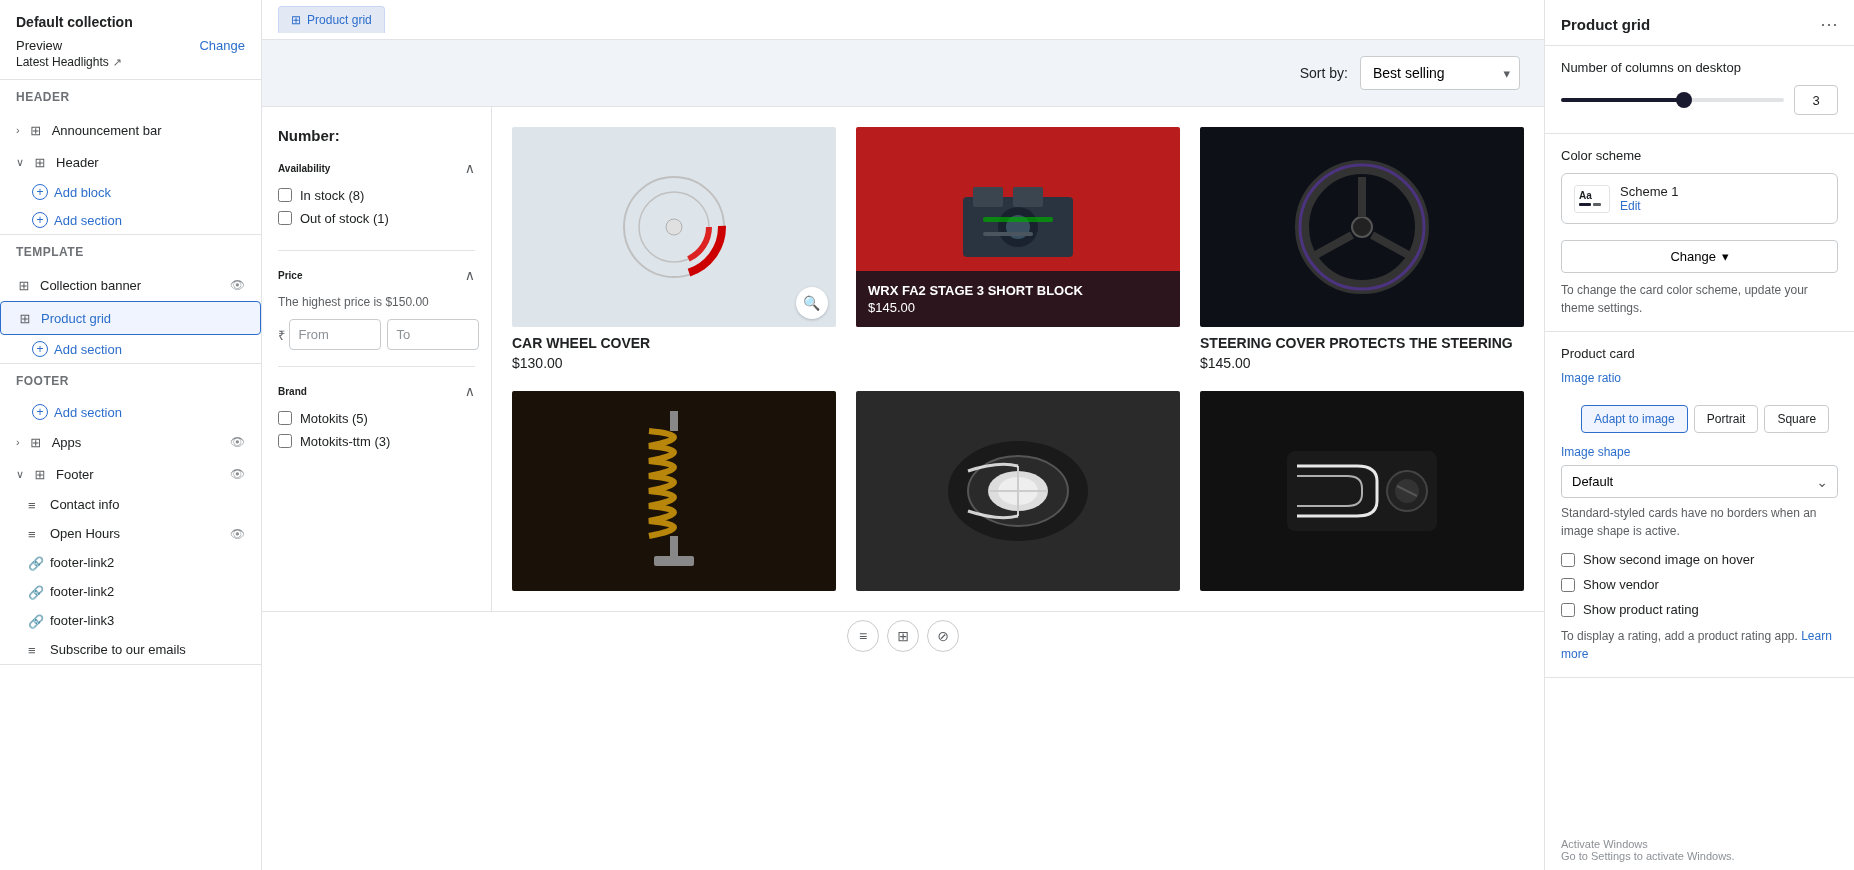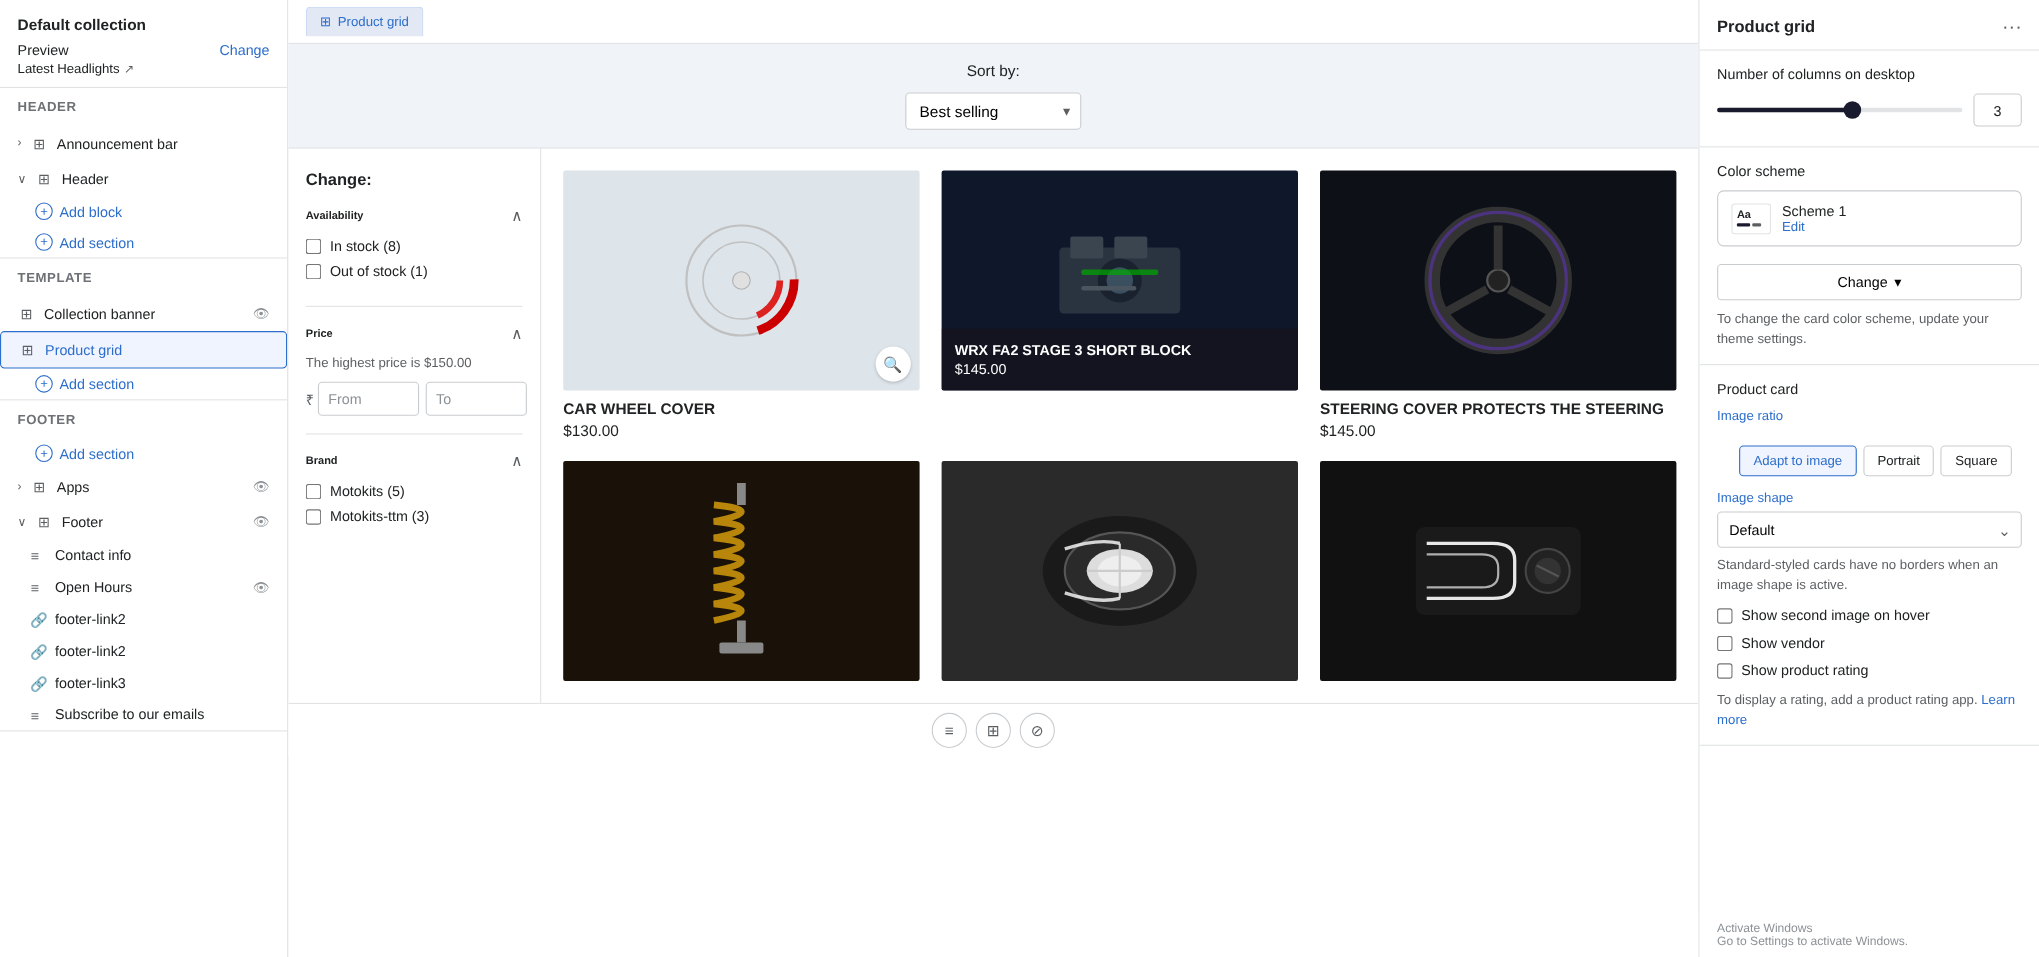--- a/index.html
+++ b/index.html
@@ -33,33 +33,33 @@
 
     
     .main { flex: 1; display: flex; flex-direction: column; overflow: hidden; }
     .preview-bar { background: #fff; border-bottom: 1px solid #e1e3e5; display: flex; align-items: center; padding: 0 16px; height: 40px; gap: 8px; }
     .preview-tab { display: flex; align-items: center; gap: 6px; background: #e3e8f5; border-radius: 4px 4px 0 0; padding: 6px 12px; font-size: 12px; color: #2c6ecb; border: 1px solid #c9d7f5; border-bottom: none; }
     .preview-tab .grid-icon { font-size: 12px; }
     .preview-frame { flex: 1; overflow: auto; background: #e5e7eb; display: flex; justify-content: center; padding: 0; position: relative; }
     .preview-inner { width: 100%; background: #fff; }
 
     
-    .preview-sort-bar { background: #f0f4f8; padding: 16px 24px; display: flex; justify-content: flex-end; align-items: center; gap: 12px; border-bottom: 1px solid #e1e3e5; flex-direction: column; }
+    .preview-sort-bar { background: #f0f4f8; padding: 16px 24px; display: flex; justify-content: flex-end; align-items: center; gap: 12px; border-bottom: 1px solid #e1e3e5; }
     .sort-label { font-size: 14px; color: #202223; }
     .sort-select { padding: 8px 32px 8px 12px; border: 1px solid #c9cccf; border-radius: 4px; font-size: 14px; background: #fff; appearance: none; cursor: pointer; min-width: 160px; }
     .sort-select-wrap { position: relative; }
     .sort-select-wrap::after { content: '▾'; position: absolute; right: 10px; top: 50%; transform: translateY(-50%); pointer-events: none; color: #5c5f62; }
     .preview-body { display: flex; gap: 0; }
     .filter-panel { width: 230px; flex-shrink: 0; padding: 20px 16px; border-right: 1px solid #e1e3e5; }
     .filter-title { font-size: 15px; font-weight: 600; margin-bottom: 16px; }
     .filter-section { margin-bottom: 16px; border-bottom: 1px solid #e1e3e5; padding-bottom: 16px; }
     .filter-section-header { display: flex; justify-content: space-between; align-items: center; margin-bottom: 12px; }
     .filter-section-label { font-size: 10px; font-weight: 600; }
     .filter-toggle { color: #5c5f62; font-size: 14px; cursor: pointer; }
-    .filter-option { display: flex; align-items: center; gap: 8px; margin-bottom: 8px; font-size: 13px; color: #202223; }
+    .filter-option { display: flex; align-items: flex-start; gap: 8px; margin-bottom: 8px; font-size: 13px; color: #202223; }
     .filter-option input[type=checkbox] { width: 14px; height: 14px; cursor: pointer; }
     .price-note { font-size: 12px; color: #5c5f62; margin-bottom: 10px; }
     .price-inputs { display: flex; align-items: center; gap: 0; }
     .price-symbol { font-size: 13px; color: #5c5f62; margin-right: 4px; }
     .price-input { width: 92px; padding: 7px 8px; border: 1px solid #c9cccf; border-radius: 4px; font-size: 13px; }
     .price-input::placeholder { color: #8c9196; }
     .products-grid { flex: 1; padding: 20px; display: grid; grid-template-columns: repeat(3, 1fr); gap: 20px; }
     .product-card { border: none; cursor: pointer; }
     .product-img { width: 100%; height: 200px; object-fit: cover; background: #f0f0f0; border-radius: 2px; position: relative; overflow: hidden; display: flex; align-items: center; justify-content: center; }
     .product-img-dark { background: #1a1a2e; }
@@ -234,21 +234,21 @@
             <option>Price: Low to High</option>
             <option>Price: High to Low</option>
             <option>Newest</option>
           </select>
         </div>
       </div>
 
       <div class="preview-body">
 
         <div class="filter-panel">
-          <div class="filter-title">Change:</div>
+          <div class="filter-title">Number:</div>
 
           <div class="filter-section">
             <div class="filter-section-header">
               <span class="filter-section-label">Availability</span>
               <span class="filter-toggle">∧</span>
             </div>
             <div class="filter-option">
               <input type="checkbox" style="">
               <label>In stock (8)</label>
             </div>
@@ -299,21 +299,21 @@
                 <ellipse cx="60" cy="60" rx="48" ry="48" fill="none" stroke="#cc0000" stroke-width="8" stroke-dasharray="60 240" stroke-dashoffset="0"></ellipse>
                 <ellipse cx="60" cy="60" rx="35" ry="35" fill="none" stroke="#dd2222" stroke-width="6" stroke-dasharray="40 180"></ellipse>
               </svg>
               <div class="product-search-btn">🔍</div>
             </div>
             <div class="product-name">CAR WHEEL COVER</div>
             <div class="product-price">$130.00</div>
           </div>
 
           <div class="product-card">
-            <div class="product-img product-img-dark" style="background:#0f172a; position:relative;">
+            <div class="product-img product-img-dark" style="background:#b91c1c; position:relative;">
 
               <svg width="130" height="100" viewBox="0 0 130 100">
                 <rect x="10" y="20" width="110" height="60" rx="4" fill="#2a3340"></rect>
                 <rect x="20" y="10" width="30" height="20" rx="2" fill="#3a4550"></rect>
                 <rect x="60" y="10" width="30" height="20" rx="2" fill="#3a4550"></rect>
                 <circle cx="65" cy="50" r="20" fill="#1a2230"></circle>
                 <circle cx="65" cy="50" r="12" fill="#3a5060"></circle>
                 <rect x="30" y="40" width="70" height="5" rx="2" fill="#00aa00" opacity="0.7"></rect>
                 <rect x="30" y="55" width="50" height="4" rx="2" fill="#4a5560"></rect>
               </svg>

